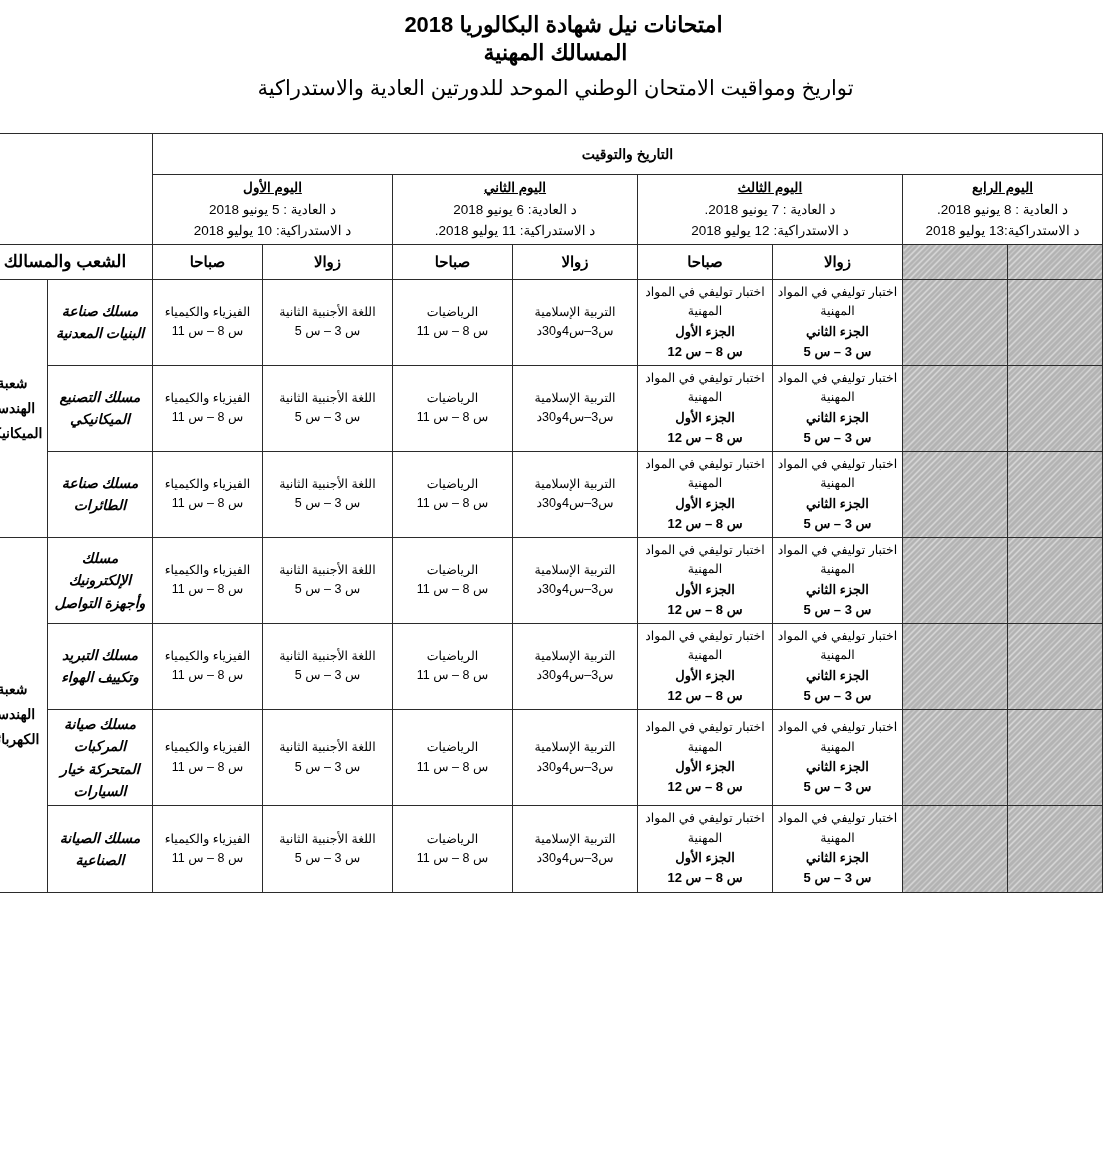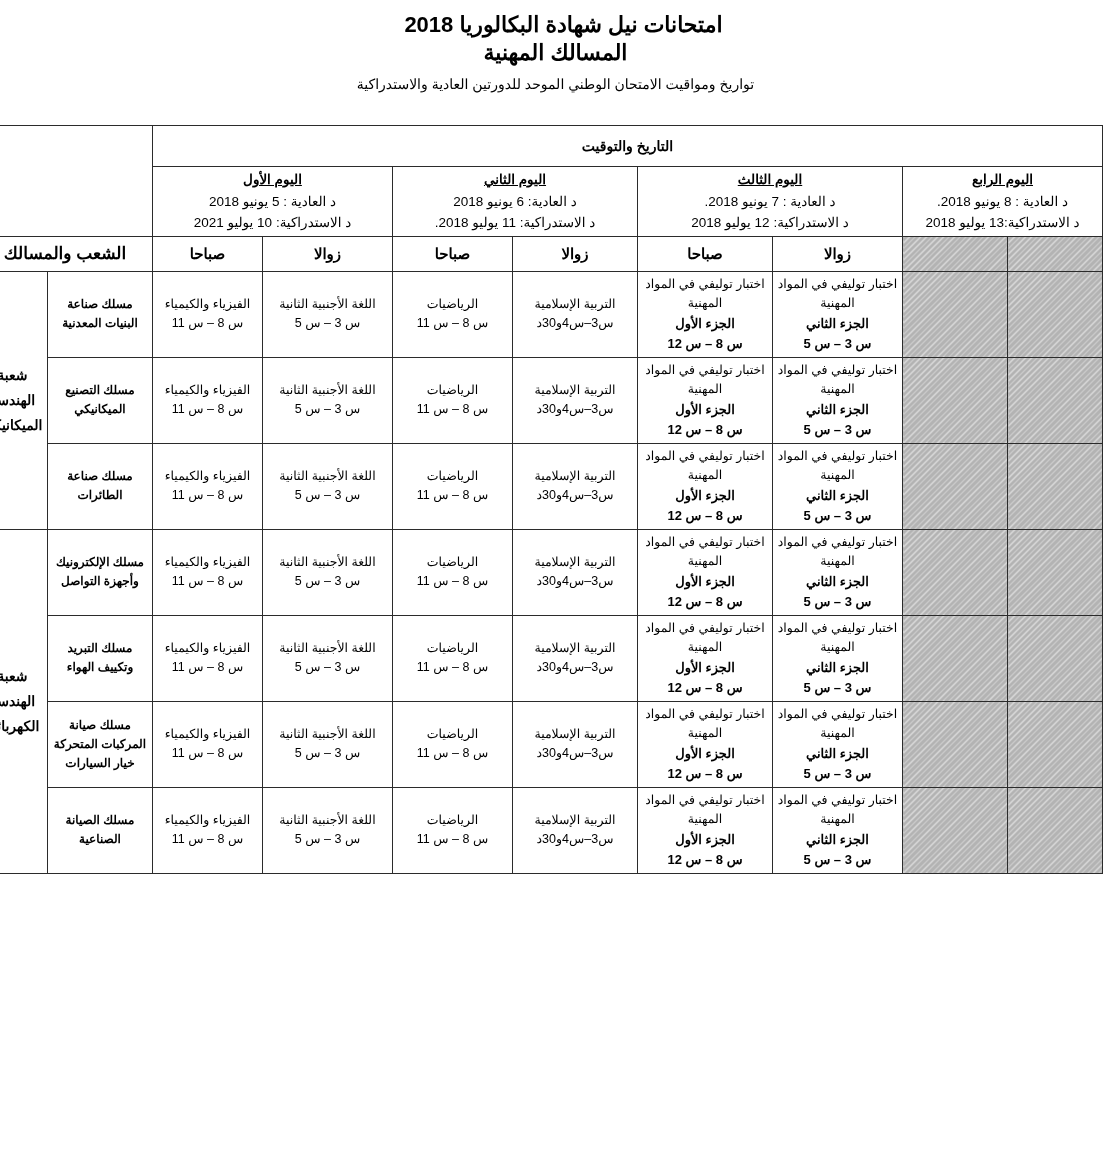--- a/index.html
+++ b/index.html
@@ -23,21 +23,21 @@
     font-weight:bold;
     letter-spacing:0px;
     margin:6px 0 2px 16px;
   }
   .title2{
     font-size:22px;
     font-weight:bold;
     margin:0 0 10px 0;
   }
   .subtitle{
-    font-size:14px;
+    font-size:21px;
     font-weight:normal;
     margin:0 0 18px 0;
   }
 
   .table-wrap{
     padding:15px 8px 0 8px;
     border-radius:19px;
   }
   table.sched{
     border-collapse:collapse;
@@ -88,24 +88,25 @@
     font-size:12.5px;
     line-height:1.55;
     padding:8px 4px;
     margin-top:35px;
   }
   .subject .s-name{display:block;}
   .subject .s-time{display:block;}
   .subject .s-strong{display:block;font-weight:bold;font-size:13px;text-align:center;}
   .pro .s-strong{font-weight:bold;}
   .track{
-    font-size:12px;
+    font-size:14px;
     font-weight:bold;
     line-height:1.6;
     padding:8px 6px;
+    font-style:italic;
   }
   .branch{
     font-size:14px;
     font-weight:bold;
     line-height:1.8;
   }
   .hatch{
     background-color:#b3b3b3;
     background-image:repeating-linear-gradient(135deg,
       rgba(255,255,255,.55) 0px, rgba(255,255,255,.55) 1px,
@@ -157,21 +158,21 @@
           <span class="dline">د الاستدراكية: 12 يوليو 2018</span>
         </td>
         <td class="day-cell" colspan="2">
           <span class="dayname">اليوم الثاني</span>
           <span class="dline">د العادية: 6 يونيو 2018</span>
           <span class="dline">د الاستدراكية: 11 يوليو 2018.</span>
         </td>
         <td class="day-cell" colspan="2">
           <span class="dayname">اليوم الأول</span>
           <span class="dline">د العادية : 5 يونيو 2018</span>
-          <span class="dline">د الاستدراكية: 10 يوليو 2021</span>
+          <span class="dline">د الاستدراكية: 10 يوليو 2018</span>
         </td>
       </tr>
 
       <tr>
         <td class="hatch"></td>
         <td class="hatch"></td>
         <td class="sess">زوالا</td>
         <td class="sess">صباحا</td>
         <td class="sess">زوالا</td>
         <td class="sess">صباحا</td>

